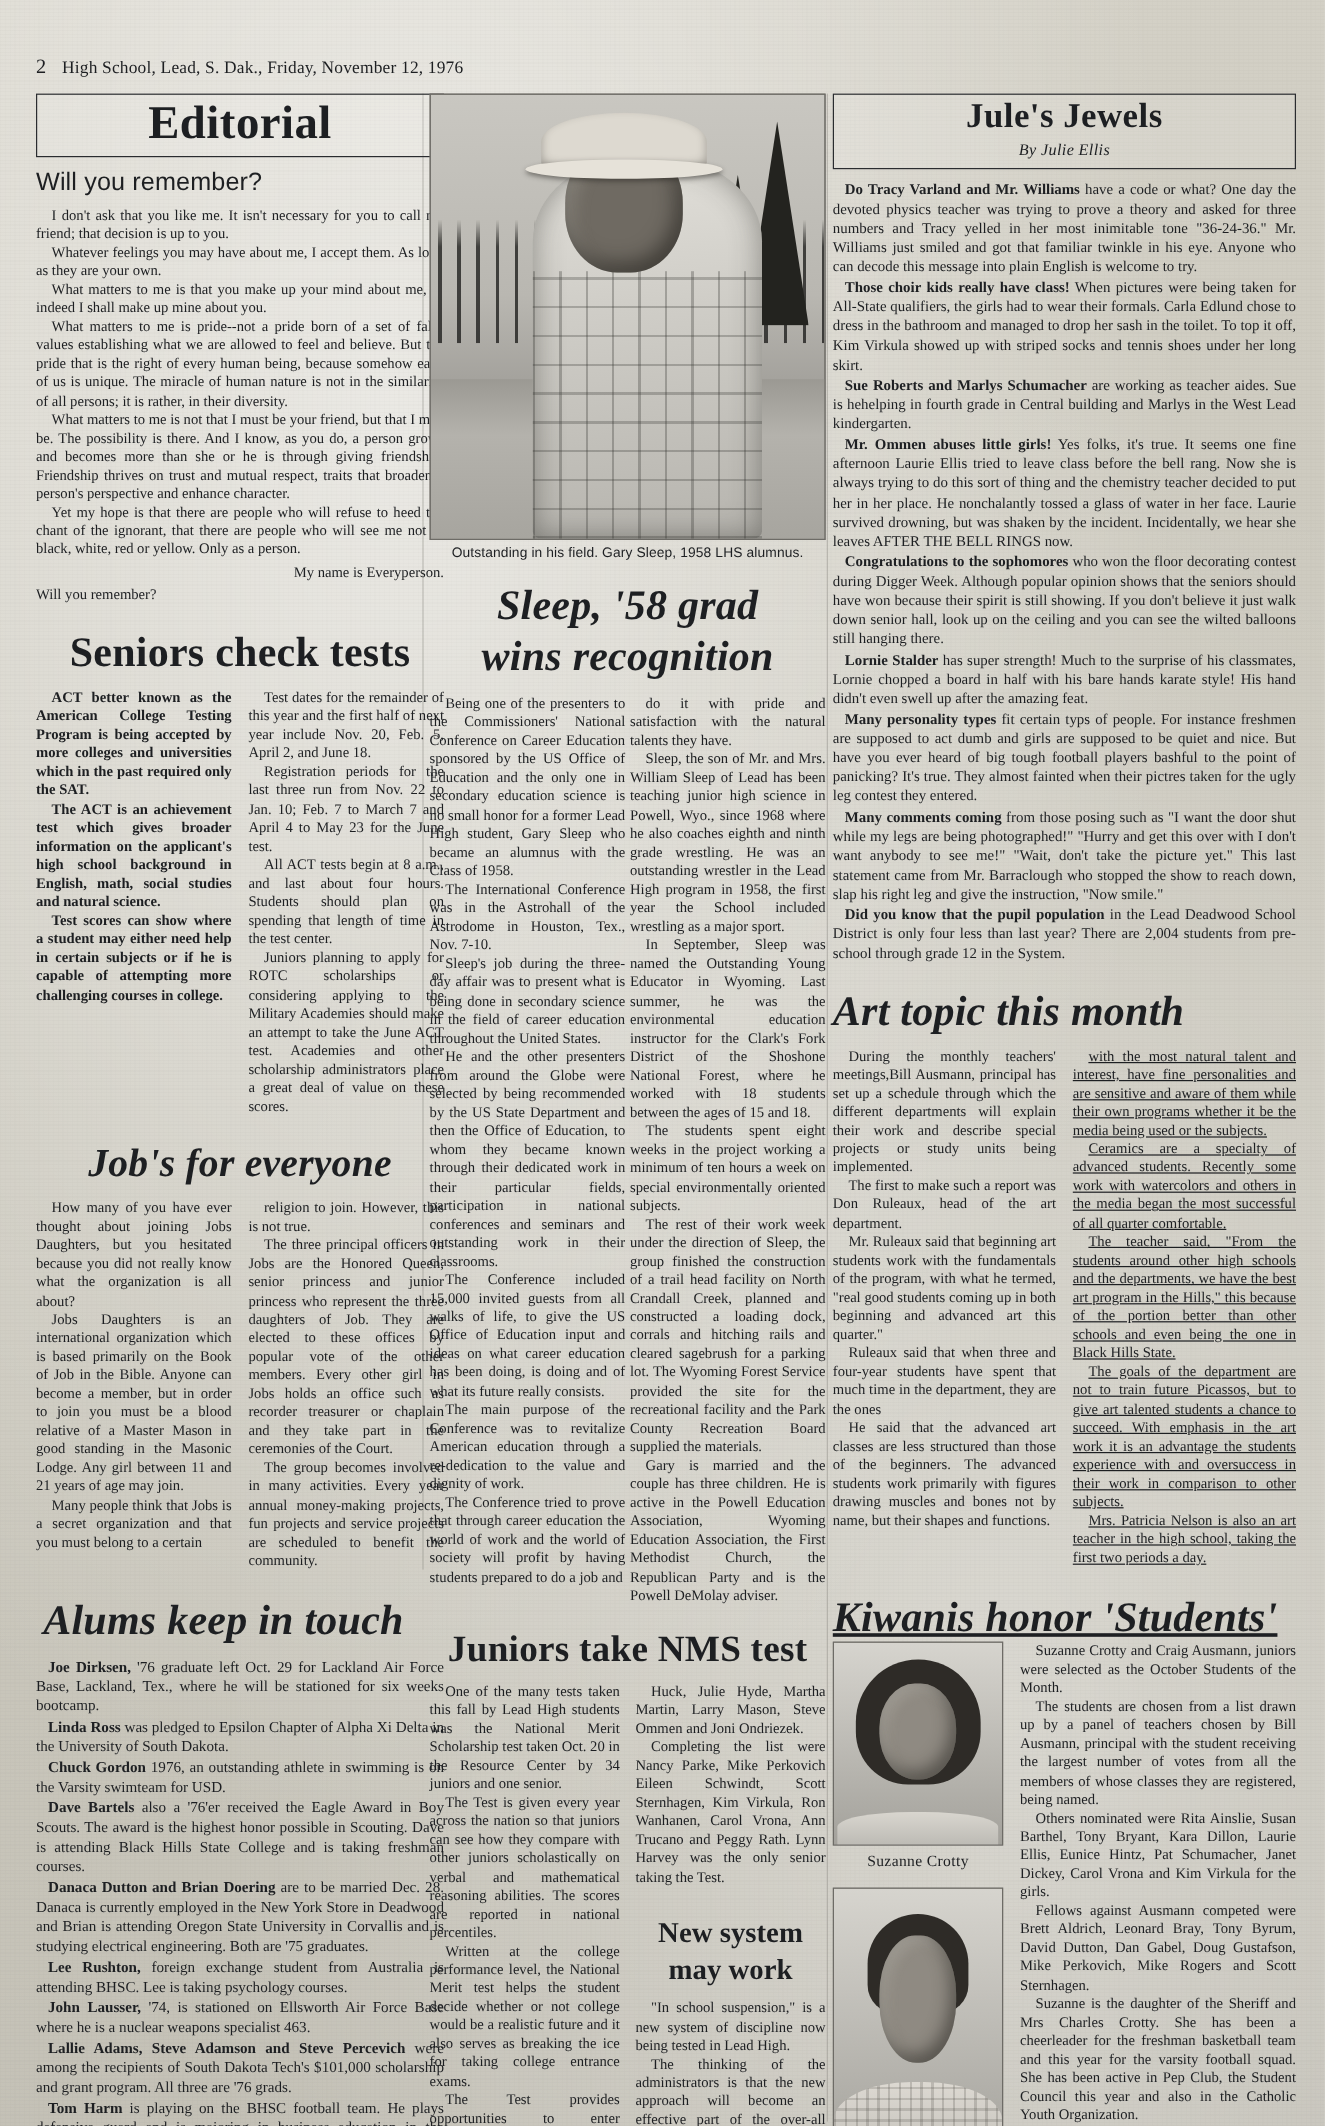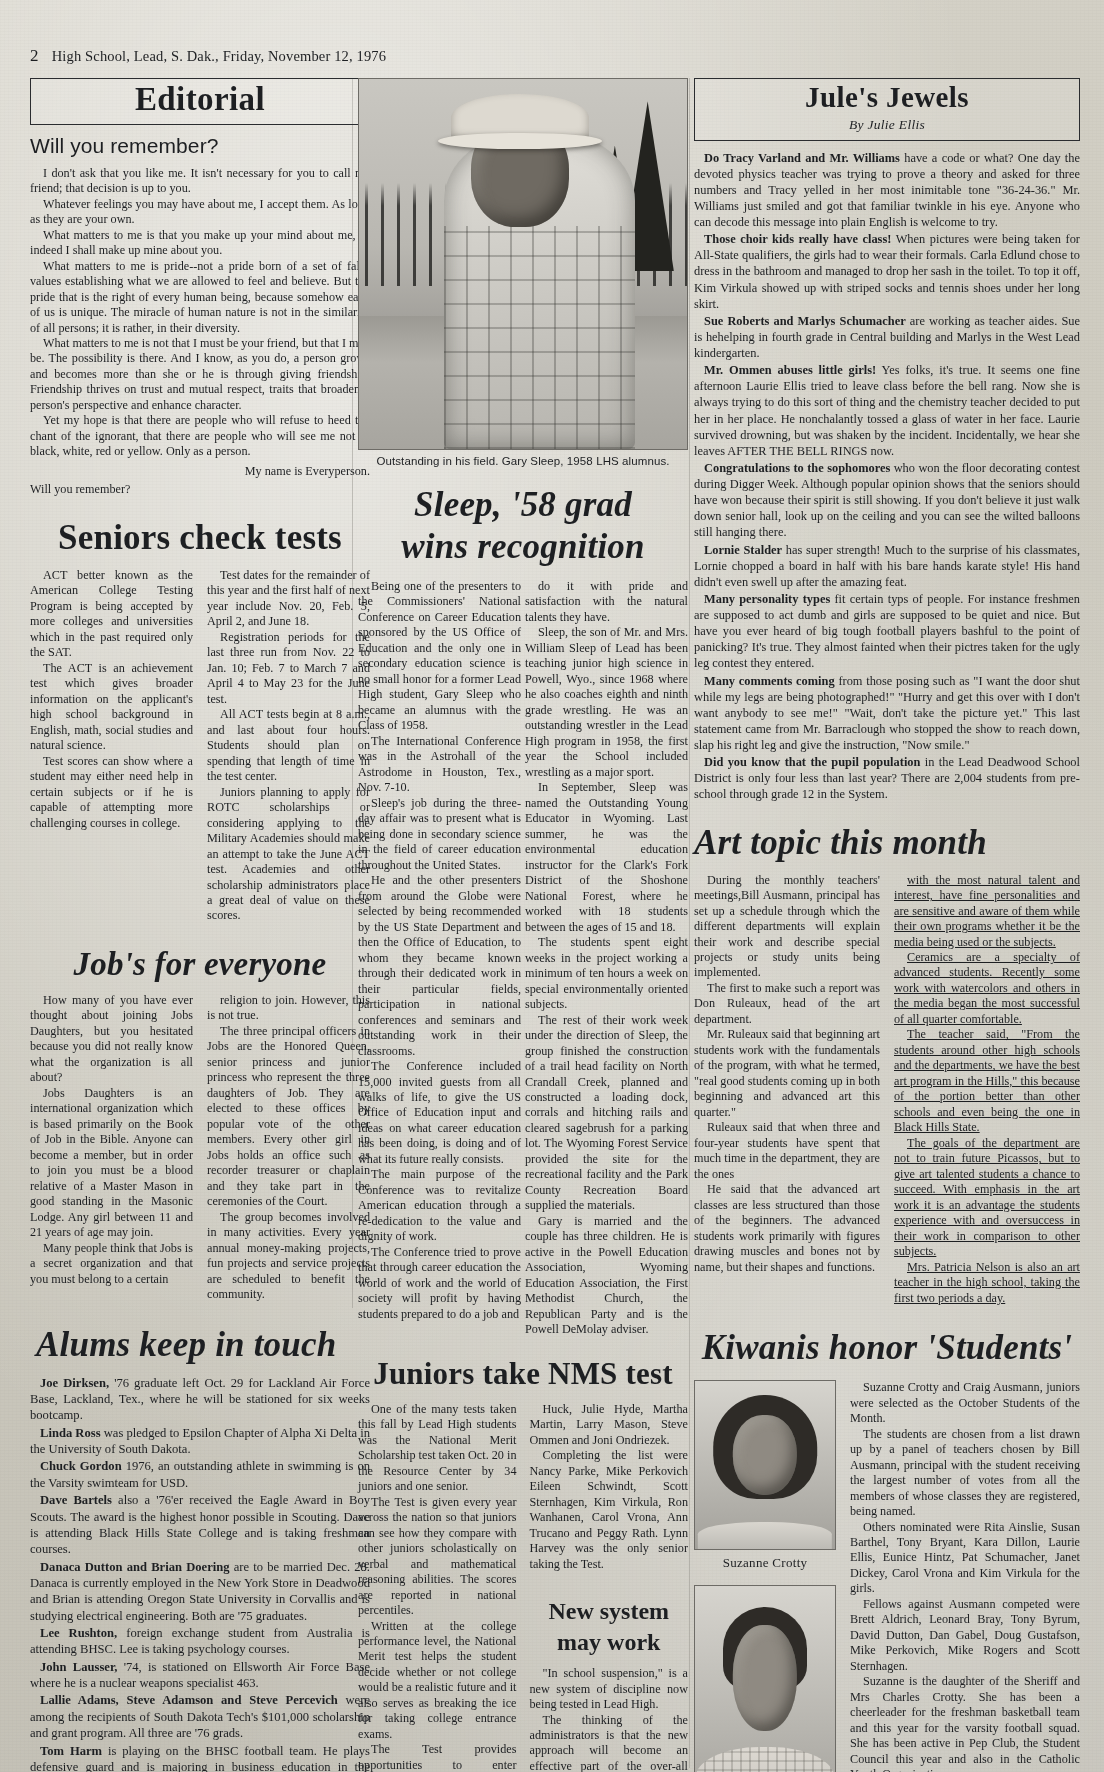--- a/index.html
+++ b/index.html
@@ -36,21 +36,21 @@
   .colL{left:30px;top:78px;width:340px;}
   .colC{left:358px;top:78px;width:330px;}
   .colR{left:694px;top:78px;width:386px;}
 
   .rule-v{position:absolute;top:78px;width:1px;background:#8d8b84;opacity:.45;}
 
   
   .hdbox{border:1px solid #2a2c2f;padding:4px 6px 7px;margin-bottom:9px;background:rgba(255,255,255,.12);}
   .hdbox .big{
     font-family:"Liberation Serif", serif;
-    font-weight:bold;font-size:33px;text-align:center;letter-spacing:.4px;line-height:1.02;
+    font-weight:bold;font-size:39px;text-align:center;letter-spacing:.4px;line-height:1.02;
   }
   .hdbox .by{text-align:center;font-style:italic;font-size:13.5px;margin-top:4px;letter-spacing:.3px;}
 
   
   h2.deck{font-family:"Liberation Sans",sans-serif;font-weight:400;font-size:21px;margin:4px 0 8px;letter-spacing:.1px;}
   h2.slab{font-family:"Liberation Serif",serif;font-weight:bold;font-size:35px;text-align:center;margin:20px 0 10px;letter-spacing:.2px;}
   h2.ital{font-family:"Liberation Serif",serif;font-weight:bold;font-style:italic;font-size:33px;text-align:center;margin:22px 0 10px;letter-spacing:.2px;}
   h2.ital.lg{font-size:35px;}
   h2.ctr{font-family:"Liberation Serif",serif;font-weight:bold;font-size:30px;text-align:center;margin:16px 0 9px;}
 
@@ -131,21 +131,21 @@
       <p>What matters to me is that you make up your mind about me, as indeed I shall make up mine about you.</p>
       <p>What matters to me is pride--not a pride born of a set of false values establishing what we are allowed to feel and believe. But the pride that is the right of every human being, because somehow each of us is unique. The miracle of human nature is not in the similarity of all persons; it is rather, in their diversity.</p>
       <p>What matters to me is not that I must be your friend, but that I may be. The possibility is there. And I know, as you do, a person grows and becomes more than she or he is through giving friendship. Friendship thrives on trust and mutual respect, traits that broaden a person's perspective and enhance character.</p>
       <p>Yet my hope is that there are people who will refuse to heed the chant of the ignorant, that there are people who will see me not as black, white, red or yellow. Only as a person.</p>
       <p style="text-align:right;text-indent:0;margin-top:4px;">My name is Everyperson.</p>
       <p style="text-indent:0;margin-top:3px;">Will you remember?</p>
     </div>
 
     <h2 class="slab">Seniors check tests</h2>
     <div style="display:flex;gap:14px;">
-      <div class="bodytext" style="flex:1;">
+      <div class="bodytext" style="flex:1;font-weight:bold;">
         <p>ACT better known as the American College Testing Program is being accepted by more colleges and universities which in the past required only the SAT.</p>
         <p>The ACT is an achievement test which gives broader information on the applicant's high school background in English, math, social studies and natural science.</p>
         <p>Test scores can show where a student may either need help in certain subjects or if he is capable of attempting more challenging courses in college.</p>
       </div>
       <div class="bodytext" style="flex:1;">
         <p>Test dates for the remainder of this year and the first half of next year include Nov. 20, Feb. 5, April 2, and June 18.</p>
         <p>Registration periods for the last three run from Nov. 22 to Jan. 10; Feb. 7 to March 7 and April 4 to May 23 for the June test.</p>
         <p>All ACT tests begin at 8 a.m., and last about four hours. Students should plan on spending that length of time in the test center.</p>
         <p>Juniors planning to apply for ROTC scholarships or considering applying to the Military Academies should make an attempt to take the June ACT test. Academies and other scholarship administrators place a great deal of value on these scores.</p>
       </div>
@@ -276,21 +276,21 @@
       </div>
       <div class="bodytext" style="flex:1;text-decoration:underline;">
         <p>with the most natural talent and interest, have fine personalities and are sensitive and aware of them while their own programs whether it be the media being used or the subjects.</p>
         <p>Ceramics are a specialty of advanced students. Recently some work with watercolors and others in the media began the most successful of all quarter comfortable.</p>
         <p>The teacher said, "From the students around other high schools and the departments, we have the best art program in the Hills," this because of the portion better than other schools and even being the one in Black Hills State.</p>
         <p>The goals of the department are not to train future Picassos, but to give art talented students a chance to succeed. With emphasis in the art work it is an advantage the students experience with and oversuccess in their work in comparison to other subjects.</p>
         <p>Mrs. Patricia Nelson is also an art teacher in the high school, taking the first two periods a day.</p>
       </div>
     </div>
 
-    <h2 class="ital lg" style="text-align:center;margin:22px 0 12px;">Kiwanis honor 'Students'</h2>
+    <h2 class="ital lg" style="text-align:left;margin:22px 0 0;text-decoration:underline;">Kiwanis honor 'Students'</h2>
 
     <div style="display:flex;gap:14px;">
       <div style="width:142px;flex:none;">
         <div class="mug" style="height:168px;">
           <div class="bg"></div>
           <div class="hair" style="top:8%;width:74%;height:62%;border-radius:50% 50% 42% 42%;"></div>
           <div class="face" style="top:20%;width:46%;height:48%;"></div>
           <div class="shoulders" style="width:96%;height:16%;"></div>
         </div>
         <div class="cap serif">Suzanne Crotty</div>

